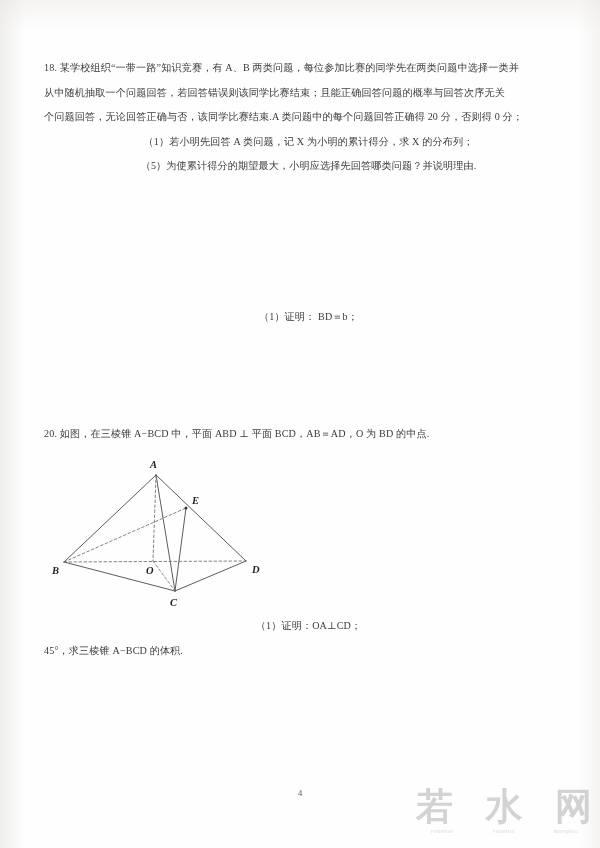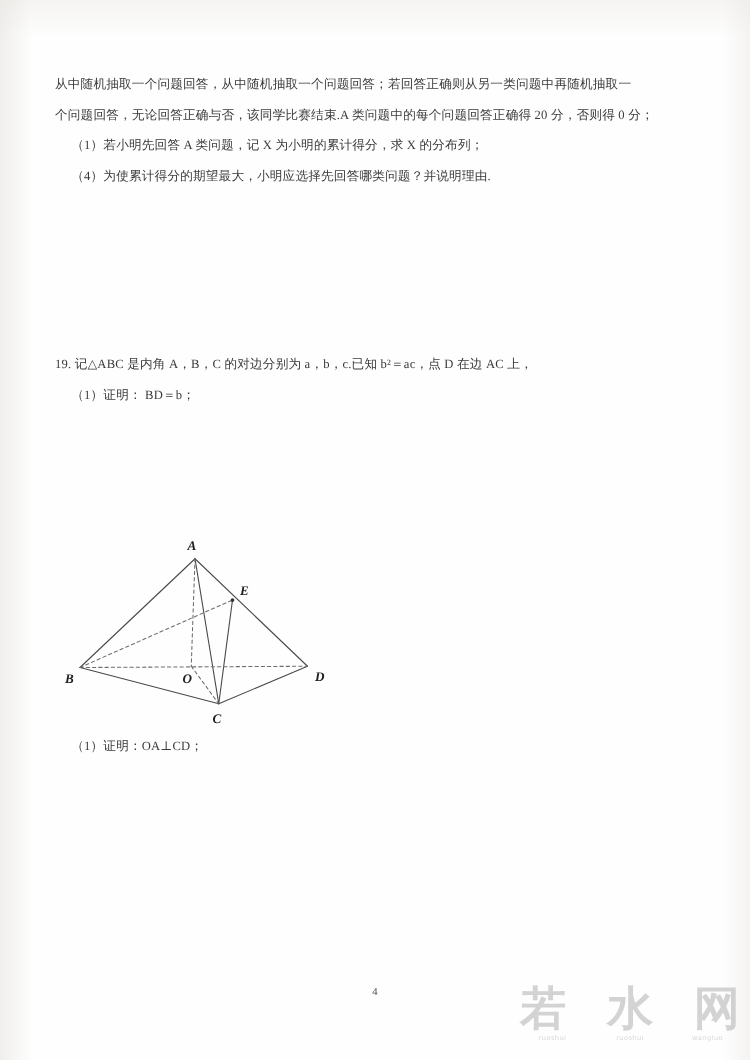--- a/index.html
+++ b/index.html
@@ -39,21 +39,21 @@
   }
   .qblock { margin-bottom: 0; }
 
   .line {
     font-size: 10.1px;
     line-height: 24.6px;
     letter-spacing: .15px;
     white-space: nowrap;
     color: #3a3a3a;
   }
-  .line.indent { padding-left: 13px; }
+  .line.indent { padding-left: 13px; text-align: center; }
 
   .q19 { margin-top: 126px; }
   .q20 { margin-top: 92px; }
 
   .figure-wrap {
     position: relative;
     height: 160px;
     margin-top: 4px;
   }
   svg.figure { position: absolute; left: 6px; top: 0; }
@@ -103,32 +103,33 @@
 </style>
 </head>
 <body>
 
 <div class="page">
   <div class="scan-tint"></div>
 
   <div class="content">
 
     <div class="qblock">
-      <div class="line">从中随机抽取一个问题回答，从中随机抽取一个问题回答；若回答正确则从另一类问题中再随机抽取一</div>
+      <div class="line">18. 某学校组织“一带一路”知识竞赛，有 A、B 两类问题，每位参加比赛的同学先在两类问题中选择一类并</div>
+      <div class="line">从中随机抽取一个问题回答，若回答错误则该同学比赛结束；且能正确回答问题的概率与回答次序无关</div>
       <div class="line">个问题回答，无论回答正确与否，该同学比赛结束.A 类问题中的每个问题回答正确得 20 分，否则得 0 分；</div>
       <div class="line indent">（1）若小明先回答 A 类问题，记 X 为小明的累计得分，求 X 的分布列；</div>
-      <div class="line indent">（4）为使累计得分的期望最大，小明应选择先回答哪类问题？并说明理由.</div>
+      <div class="line indent">（5）为使累计得分的期望最大，小明应选择先回答哪类问题？并说明理由.</div>
     </div>
 
     <div class="qblock q19">
-      <div class="line">19. 记△ABC 是内角 A，B，C 的对边分别为 a，b，c.已知 b²＝ac，点 D 在边 AC 上，</div>
       <div class="line indent">（1）证明： BD＝b；</div>
     </div>
 
     <div class="qblock q20">
+      <div class="line">20. 如图，在三棱锥 A−BCD 中，平面 ABD ⊥ 平面 BCD，AB＝AD，O 为 BD 的中点.</div>
 
       <div class="figure-wrap">
         <svg class="figure" width="230" height="160" viewBox="0 0 230 160">
           <g stroke="#4a4a4a" stroke-width="0.9" fill="none" stroke-linecap="round">
 
             <line x1="106" y1="25" x2="14" y2="112"></line>
             <line x1="106" y1="25" x2="125" y2="141"></line>
             <line x1="106" y1="25" x2="196" y2="111"></line>
             <line x1="14" y1="112" x2="125" y2="141"></line>
             <line x1="125" y1="141" x2="196" y2="111"></line>
@@ -149,20 +150,21 @@
             <text x="2" y="124">B</text>
             <text x="96" y="124">O</text>
             <text x="202" y="123">D</text>
             <text x="120" y="156">C</text>
           </g>
         </svg>
       </div>
 
       <div class="sub-items">
         <div class="line indent">（1）证明：OA⊥CD；</div>
+        <div class="line">45°，求三棱锥 A−BCD 的体积.</div>
       </div>
     </div>
 
   </div>
 
   <div class="pagenum">4</div>
 
   <div class="watermark">
     <div class="wm-chars">
       <span>若</span>

